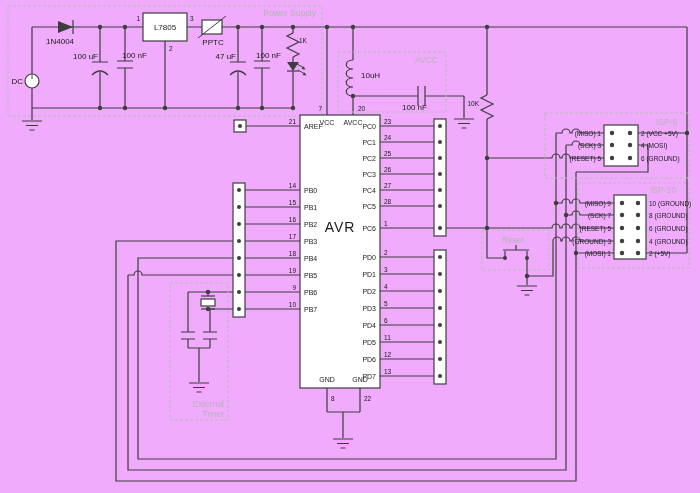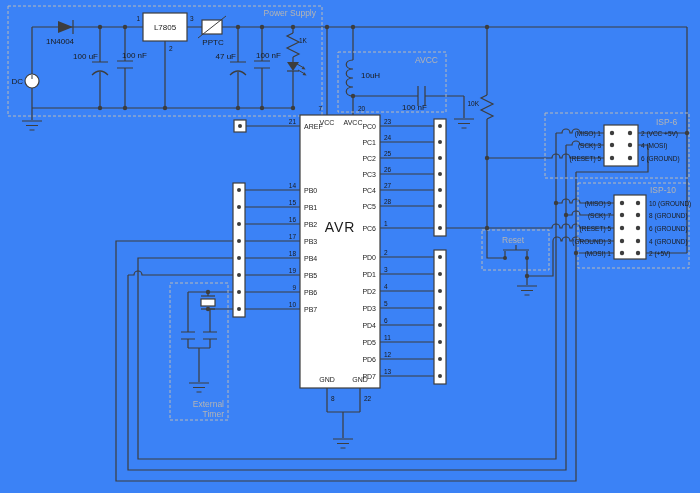--- a/index.html
+++ b/index.html
@@ -1,16 +1,16 @@
 <!DOCTYPE html>
 <html><head>
 <meta charset="utf-8">
 <style>
   html,body{margin:0;padding:0;background:#ffffff;}
-  .stage{width:700px;height:493px;position:relative;background:#3b82f6;font-family:"Liberation Sans",sans-serif;}
+  .stage{width:700px;height:493px;position:relative;background:#f0abfc;font-family:"Liberation Sans",sans-serif;}
   svg{display:block;}
   .wire{stroke:#3d3d3d;stroke-width:1.2;fill:none;}
   .thin{stroke:#3d3d3d;stroke-width:1;fill:none;}
   .comp{stroke:#3d3d3d;stroke-width:1.2;fill:#ffffff;}
   .fillc{fill:#3d3d3d;stroke:none;}
   .dashbox{fill:none;stroke:#b9b9b9;stroke-width:1;stroke-dasharray:3,2;}
   text{fill:#1a1a1a;stroke:none;}
   .lbl{font-size:8px;}
   .pin{font-size:6.5px;}
   .port{font-size:7px;}

